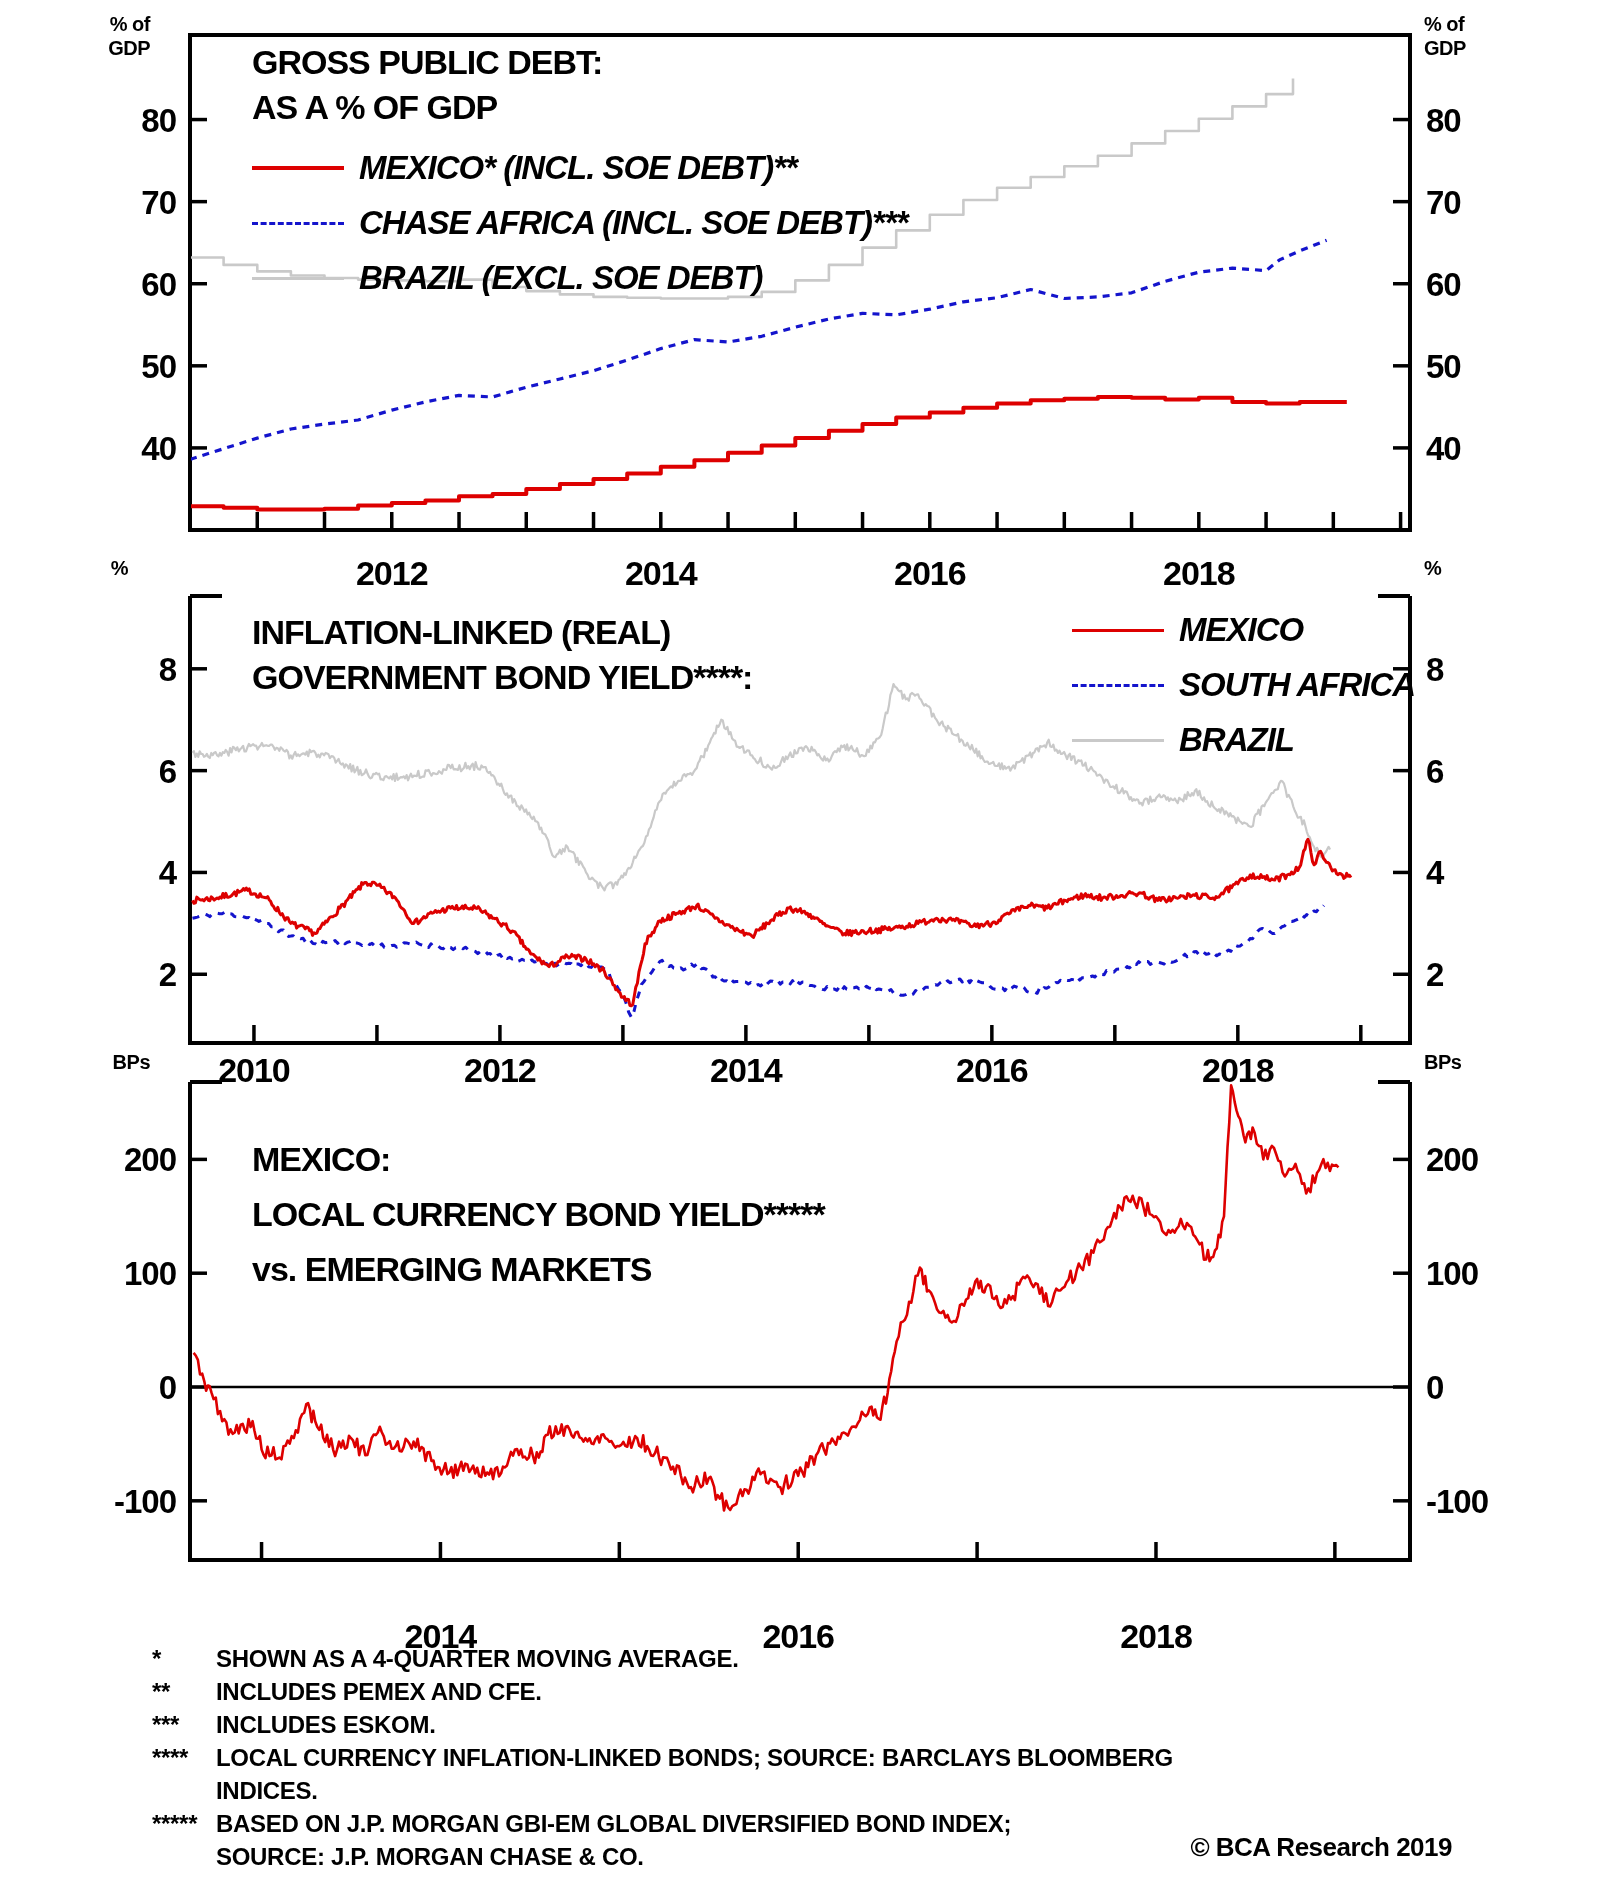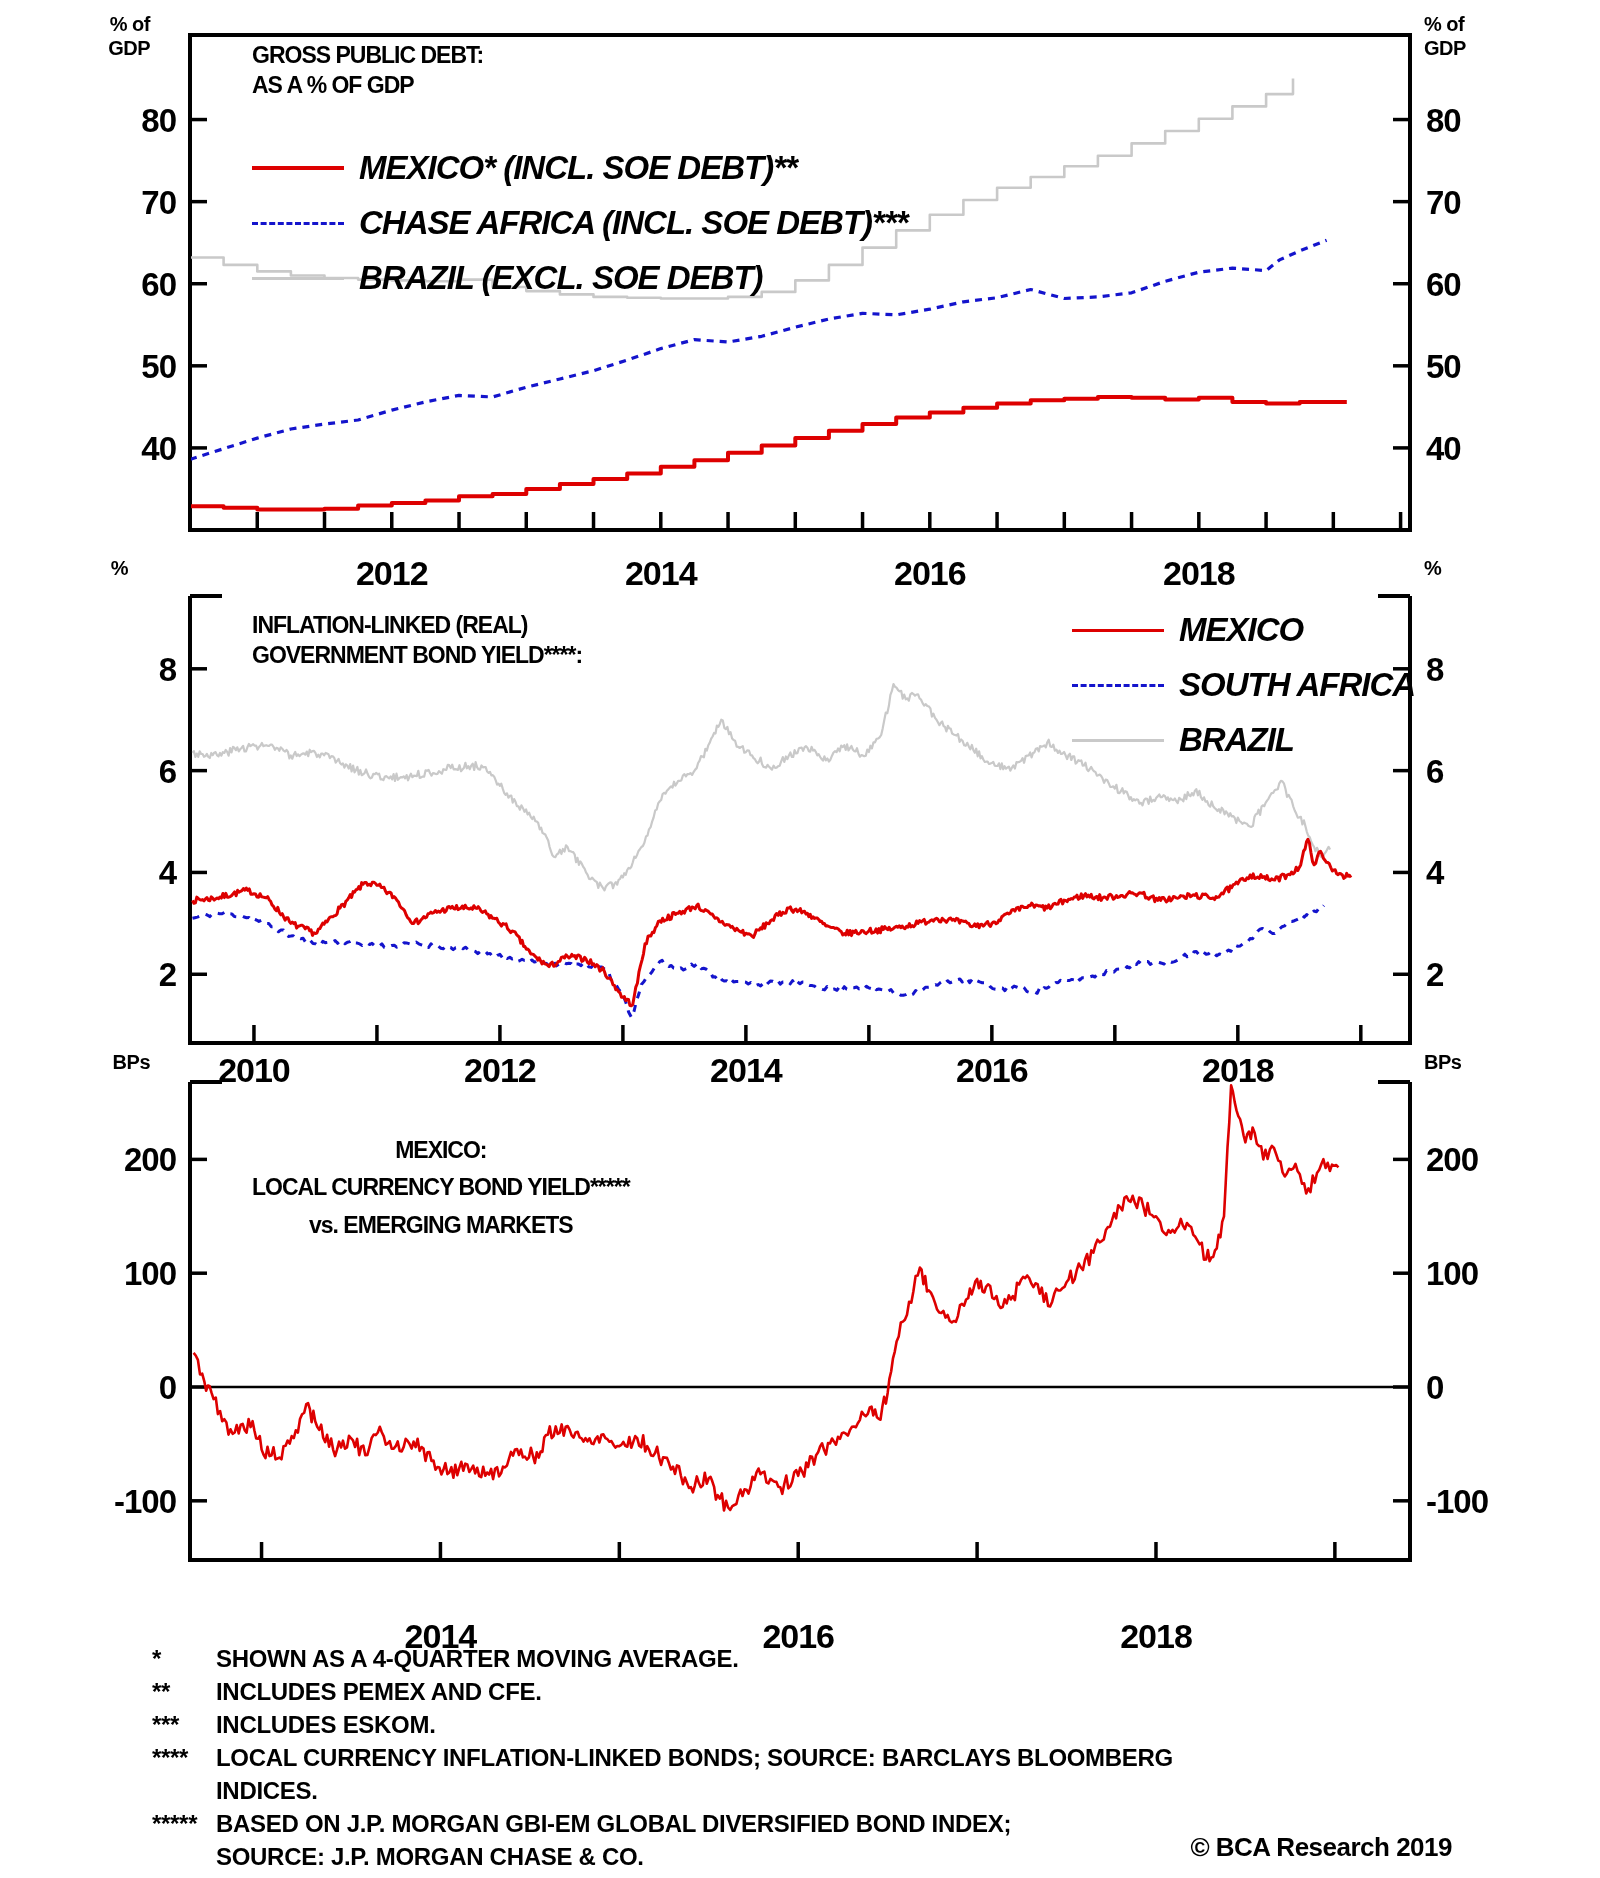--- a/index.html
+++ b/index.html
@@ -2,21 +2,21 @@
 <html><head>
 <meta charset="utf-8">
 <style>
   html,body{margin:0;padding:0;background:#ffffff;}
   .canvas{position:relative;width:1600px;height:1878px;background:#fff;
           font-family:"Liberation Sans",sans-serif;font-weight:bold;color:#000;overflow:hidden;}
   .abs{position:absolute;}
   .pre{white-space:pre-line;}
   svg{position:absolute;left:0;top:0;}
   .unit{font-size:20px;line-height:1.2;letter-spacing:-0.5px;}
-  .title{font-size:23px;line-height:1.32;letter-spacing:-1px;}
+  .title{font-size:34px;line-height:1.32;letter-spacing:-1px;}
   .title.spread{line-height:1.62;}
   .legend-row{display:flex;align-items:center;margin-bottom:15px;height:40px;font-style:italic;}
   .swatch{display:inline-block;width:92px;height:0;margin-right:15px;flex:none;}
   .legend-label{font-size:33px;letter-spacing:-1px;white-space:nowrap;}
   .footnotes{font-size:24px;line-height:33px;letter-spacing:-0.3px;}
   .fn-row{display:flex;}
   .fn-marker{width:64px;flex:none;}
   .fn-text{flex:1;}
   .copyright{font-size:26px;letter-spacing:-0.5px;}
 </style>
@@ -196,21 +196,21 @@
     <div class="legend-row">
       <span class="swatch" style="border-top: 3.2px solid rgb(201, 201, 201);"></span>
       <span class="legend-label">BRAZIL</span>
     </div>
   </div>
   <div class="abs title pre" style="left:252px;top:610px;">INFLATION-LINKED (REAL)
 GOVERNMENT BOND YIELD****:</div>
 
   <div class="abs unit pre" style="left:58px;top:1050px;width:92px;text-align:right;">BPs</div>
   <div class="abs unit pre" style="left:1424px;top:1050px;">BPs</div>
-  <div class="abs title spread pre" style="left:252px;top:1132px;text-align:center;">MEXICO:
+  <div class="abs title spread pre" style="left:252px;top:1132px;">MEXICO:
 LOCAL CURRENCY BOND YIELD*****
 vs. EMERGING MARKETS</div>
 
   <div class="abs footnotes" style="left:152px;top:1642px;width:1160px;">
     <div class="fn-row">
       <span class="fn-marker">*</span>
       <span class="fn-text pre">SHOWN AS A 4-QUARTER MOVING AVERAGE.</span>
     </div>
     <div class="fn-row">
       <span class="fn-marker">**</span>

